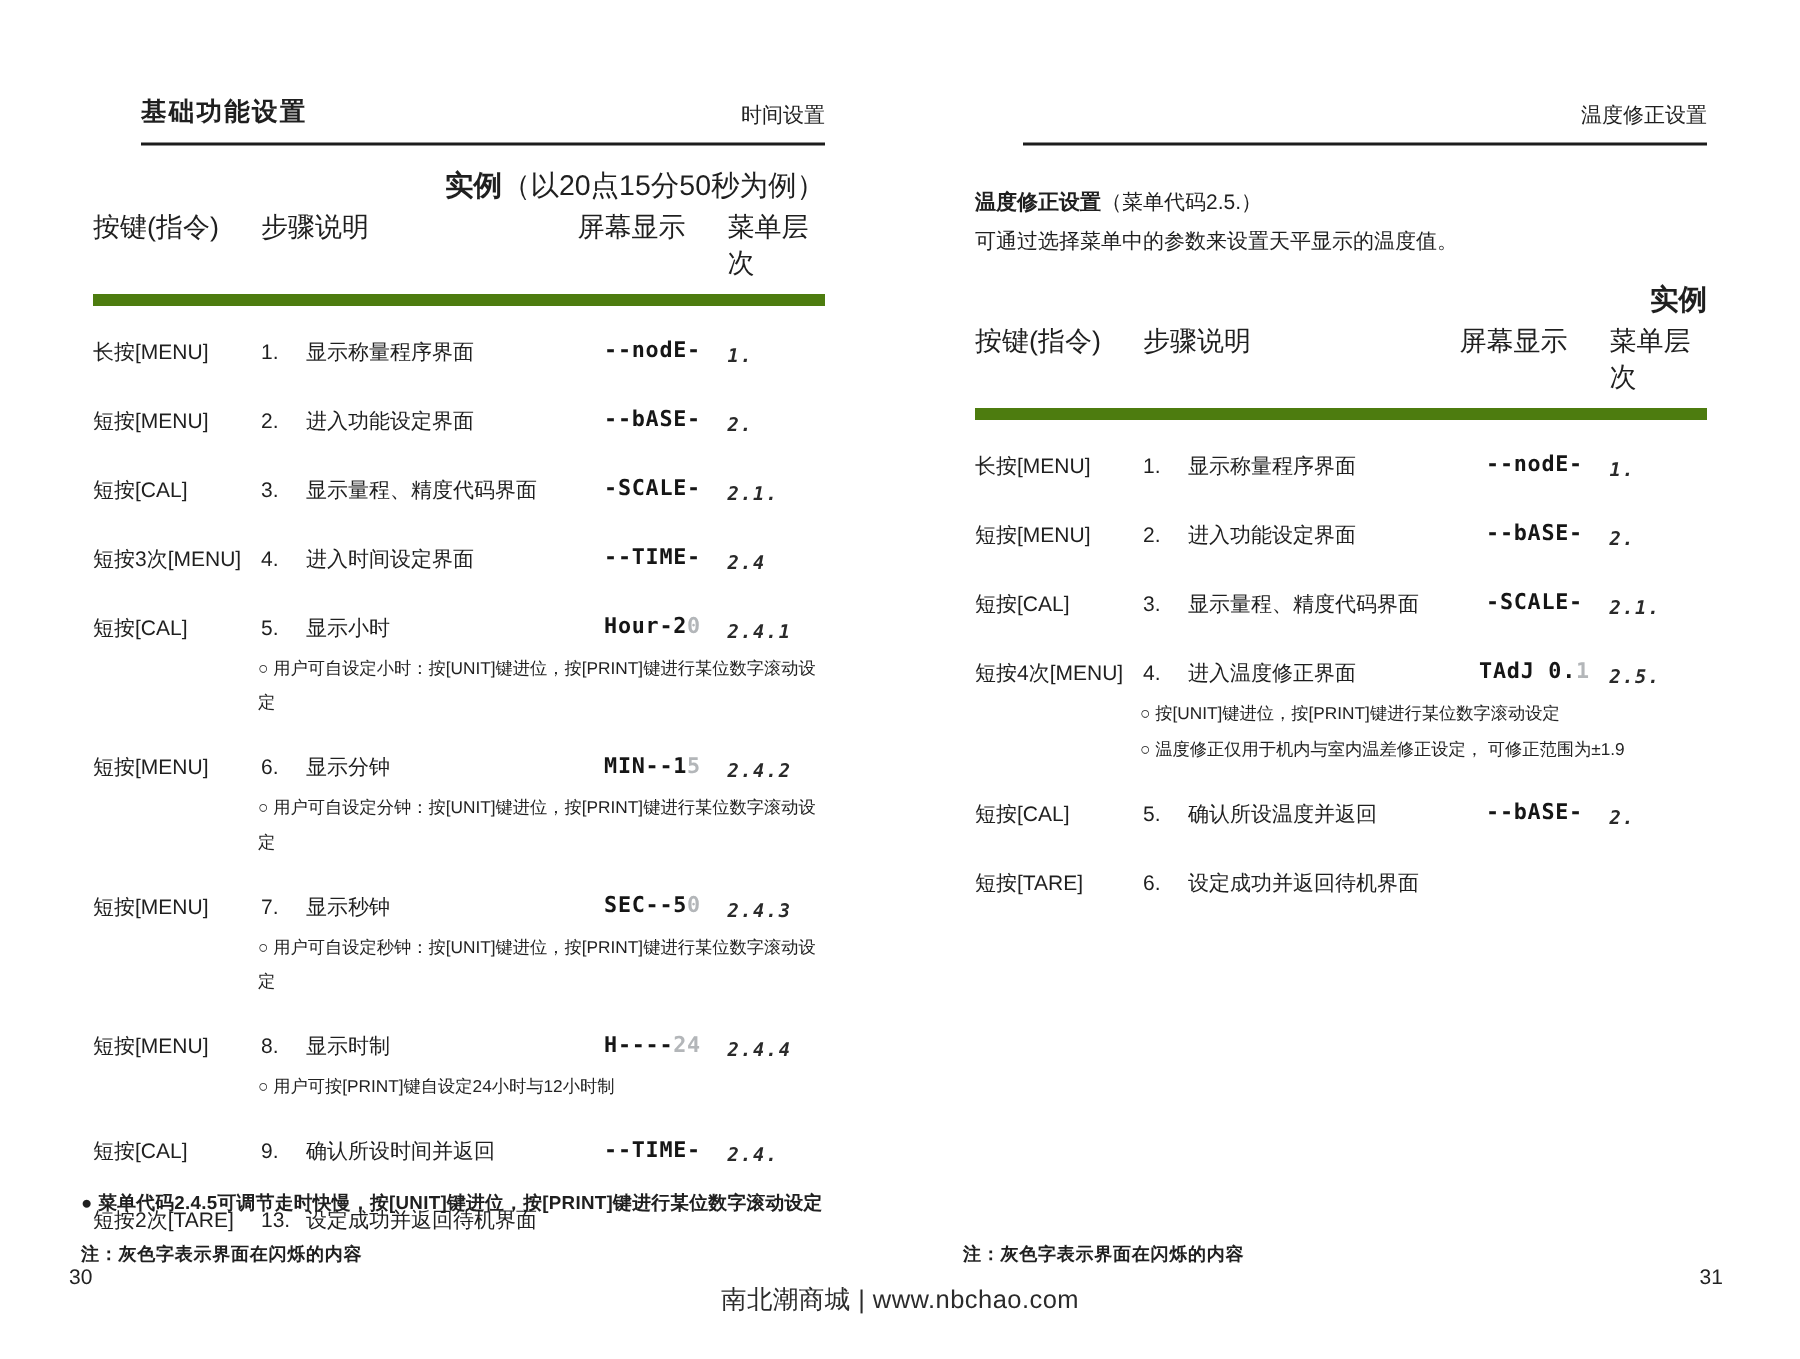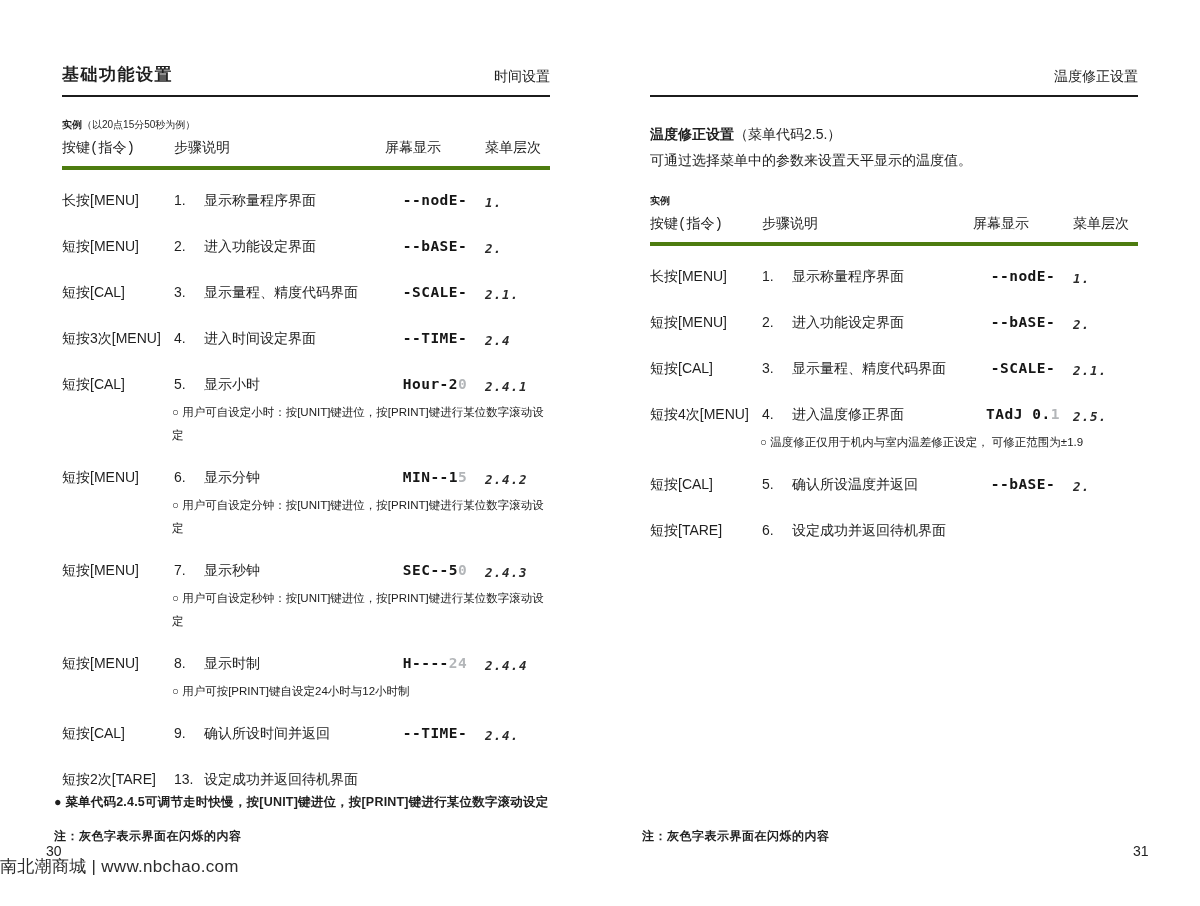--- a/index.html
+++ b/index.html
@@ -7,33 +7,33 @@
     width:1200px;height:906px;position:relative;background:#ffffff;
     font-family:"Liberation Sans",sans-serif;color:#1f1f1f;
     -webkit-font-smoothing:antialiased;overflow:hidden;
   }
   .page{position:absolute;top:64px;width:488px;}
   .page-left{left:62px;}
   .page-right{left:650px;}
 
   .phead{
     display:flex;justify-content:center;align-items:flex-end;
-    border-bottom:2px solid #1c1c1c;padding-bottom:9px;height:22px;
+    border-bottom:2px solid #1c1c1c;padding-bottom:9px;height:22px;margin-left:32px;
   }
   .ptitle{font-size:17px;font-weight:bold;letter-spacing:1.5px;}
   .psection{font-size:14px;margin-left:auto;}
 
   .intro{margin-top:24px;font-size:14px;line-height:26px;}
   .intro b{font-weight:bold;}
-  .example{margin-top:16px;font-size:10px;line-height:24px;}
+  .example{margin-top:16px;font-size:19px;line-height:24px;text-align:right;}
   .example b{font-weight:bold;}
 
   .thead{
     display:flex;margin-top:2px;padding-bottom:9px;
-    border-bottom:4px solid #4d7c0f;font-size:14px;font-family:Liberation Mono, monospace;
+    border-bottom:8px solid #4d7c0f;font-size:18px;
   }
   .c-key{width:112px;}
   .c-desc{width:211px;display:flex;}
   .c-disp{width:100px;}
   .c-lvl{width:65px;}
 
   .step{margin-top:17px;}
   .rowline{display:flex;font-size:14px;line-height:27px;}
   .num{display:inline-block;width:30px;flex:0 0 30px;}
   .lcd{
@@ -56,21 +56,21 @@
   }
   .gray-note{
     position:absolute;left:-8px;top:764px;width:420px;
     font-size:12px;font-weight:bold;letter-spacing:0.5px;
   }
   .pagenum{position:absolute;font-size:14px;color:#222;}
   .pagenum-left{left:46px;top:843px;}
   .pagenum-right{left:1133px;top:843px;}
 
   .footer{
-    position:absolute;left:0;top:855px;width:1200px;text-align:left;
+    position:absolute;left:0;top:855px;width:1200px;text-align:center;
     font-size:17px;color:#2b2b2b;letter-spacing:0.3px;
   }
 </style>
 </head>
 <body>
 
 <div class="page page-left">
   <div class="phead">
     <span class="ptitle">基础功能设置</span>
     <span class="psection">时间设置</span>
@@ -272,20 +272,21 @@
   <div class="step">
     <div class="rowline">
       <span class="c-key">短按4次[MENU]</span>
       <span class="c-desc">
           <span class="num">4.</span>
           <span>进入温度修正界面</span>
         </span>
       <span class="c-disp lcd"><span>TAdJ 0.</span><span class="flash">1</span></span>
       <span class="c-lvl lvl">2.5.</span>
     </div>
+    <div class="note">○ 按[UNIT]键进位，按[PRINT]键进行某位数字滚动设定</div>
     <div class="note">○ 温度修正仅用于机内与室内温差修正设定， 可修正范围为±1.9</div>
   </div>
 
   <div class="step">
     <div class="rowline">
       <span class="c-key">短按[CAL]</span>
       <span class="c-desc">
           <span class="num">5.</span>
           <span>确认所设温度并返回</span>
         </span>

